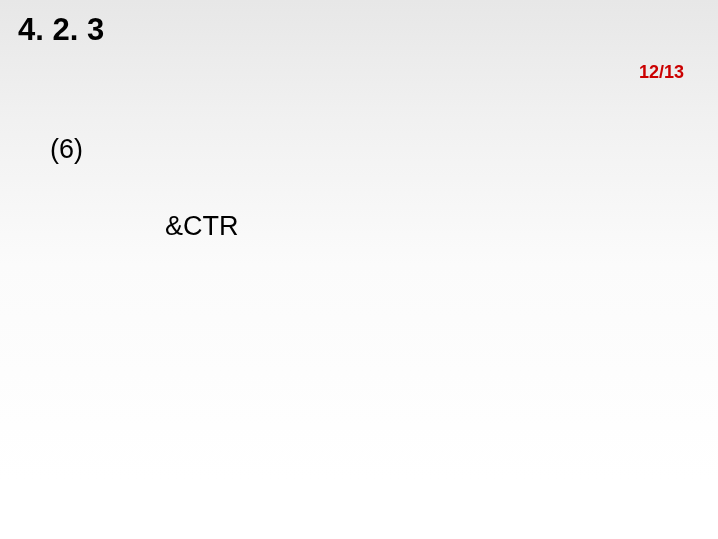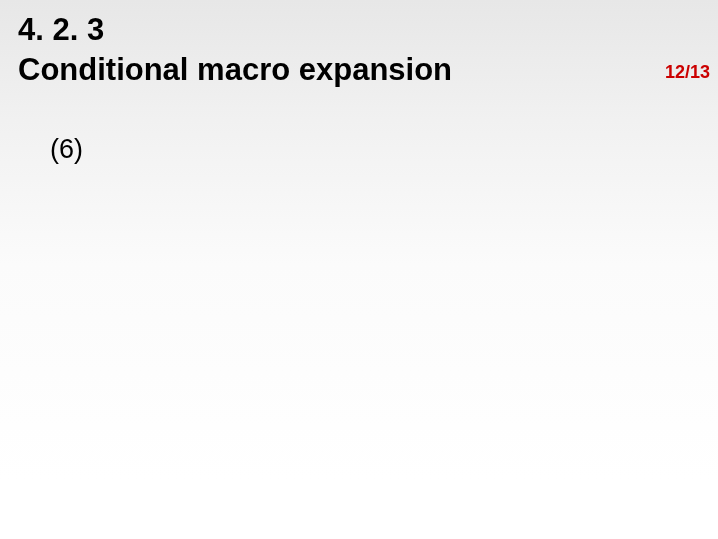--- a/index.html
+++ b/index.html
@@ -22,21 +22,21 @@
     top: 10px;
     left: 18px;
     color: #000;
     font-weight: 700;
     font-size: 31px;
     line-height: 1.3;
   }
   .pager {
     position: absolute;
     top: 62px;
-    right: 8px;
+    right: 34px;
     color: #cb0000;
     font-weight: 700;
     font-size: 18px;
   }
   .body {
     position: absolute;
     top: 130px;
     left: 50px;
     color: #000;
     font-size: 27px;
@@ -58,22 +58,22 @@
     margin-left: 115px;
   }
 </style>
 </head>
 <body>
 
 <div class="slide">
 
   <div class="heading">
     <span>4. 2. 3</span><br>
-    <span>Conditional macro expansion</span>
   </div>
 
   <div class="pager">12/13</div>
 
   <div class="body">
     <span class="label">(6)</span>
+    <span class="var">&amp;CTR</span>
   </div>
 
 </div>
 
 </body></html>

